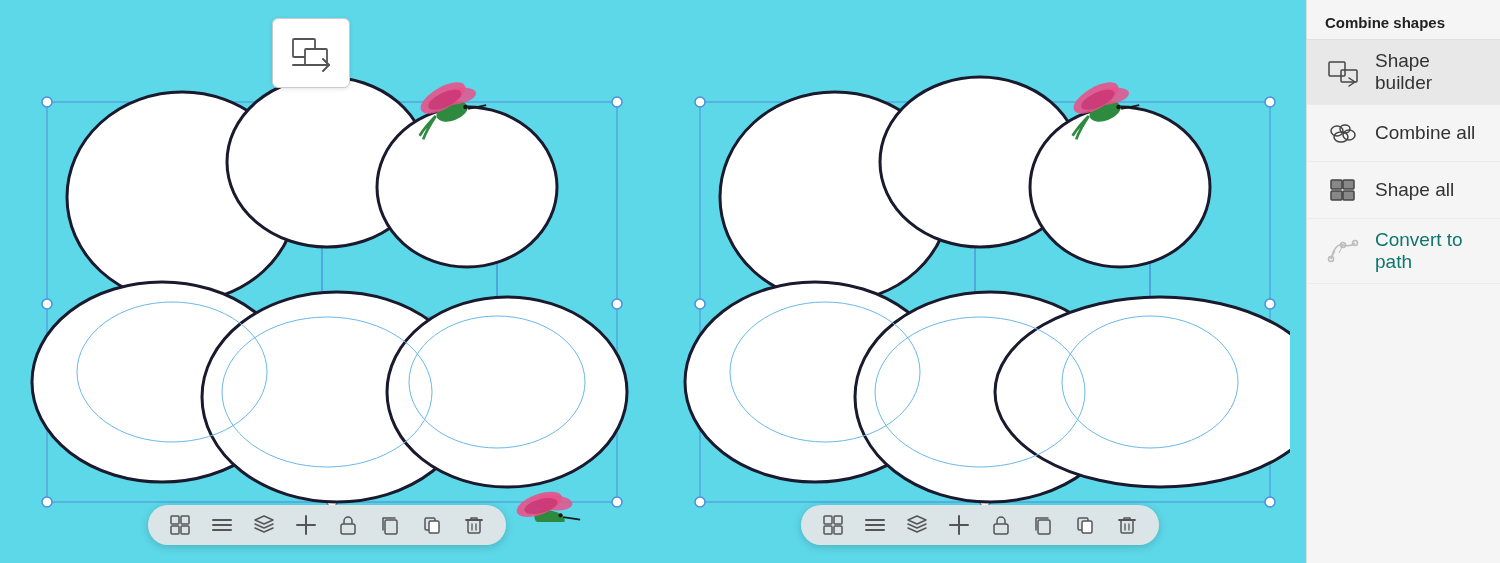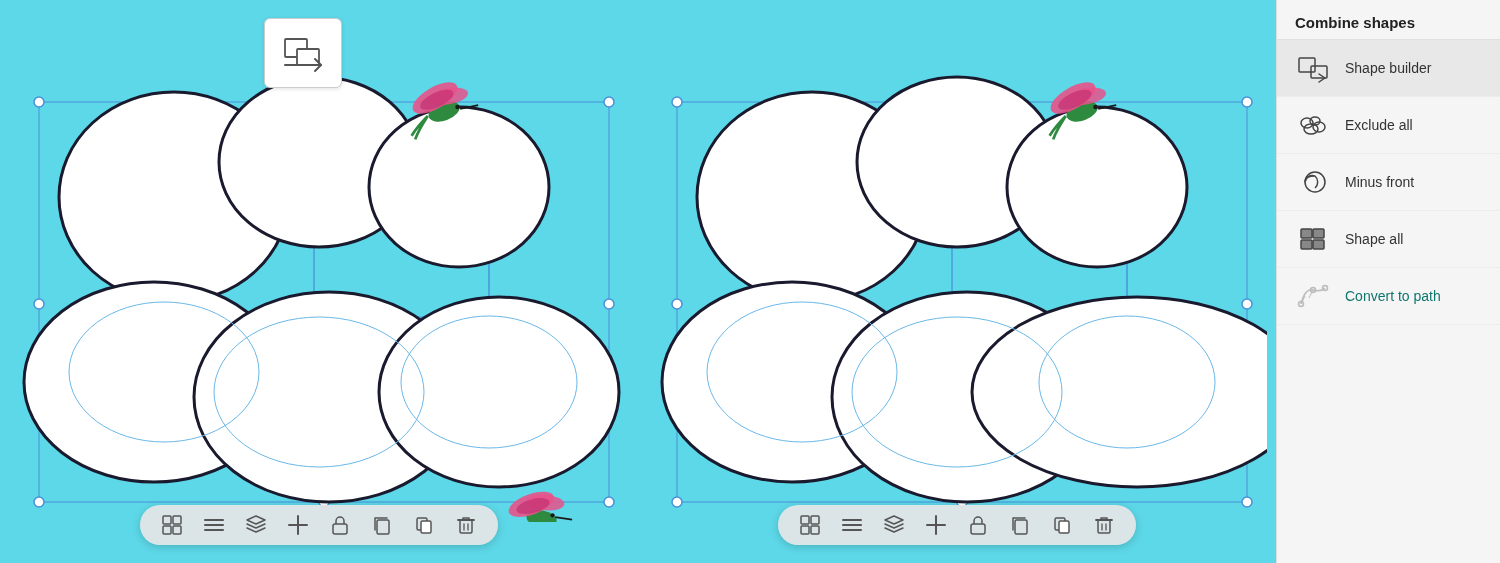--- a/index.html
+++ b/index.html
@@ -58,21 +58,21 @@
       cursor: pointer;
       display: flex;
       align-items: center;
       justify-content: center;
       width: 28px;
       height: 28px;
     }
 
     
     .sidebar {
-      width: 224px;
+      width: 194px;
       background: #f5f5f5;
       border-left: 1px solid #ddd;
       display: flex;
       flex-direction: column;
       padding: 0;
     }
 
     .sidebar-title {
       font-size: 15px;
       font-weight: 700;
@@ -105,21 +105,21 @@
 
     .sidebar-item-icon svg {
       width: 32px;
       height: 32px;
       fill: none;
       stroke: #444;
       stroke-width: 1.5;
     }
 
     .sidebar-item-label {
-      font-size: 14px;
+      font-size: 19px;
       color: #333;
     }
 
     .sidebar-item.disabled .sidebar-item-label {
       color: #0f766e;
     }
     .sidebar-item.disabled .sidebar-item-icon svg {
       stroke: #bbb;
     }
 
@@ -400,34 +400,23 @@
   <div class="sidebar-item">
     <div class="sidebar-item-icon">
       <svg viewBox="0 0 32 32">
 
         <ellipse cx="10" cy="14" rx="6" ry="5" stroke="#444" stroke-width="1.5" fill="none"></ellipse>
         <ellipse cx="18" cy="12" rx="5" ry="4" stroke="#444" stroke-width="1.5" fill="none"></ellipse>
         <ellipse cx="14" cy="20" rx="7" ry="5" stroke="#444" stroke-width="1.5" fill="none"></ellipse>
         <ellipse cx="22" cy="18" rx="6" ry="5" stroke="#444" stroke-width="1.5" fill="none"></ellipse>
       </svg>
     </div>
-    <span class="sidebar-item-label">Exclude all</span>
-  </div>
-
-  <div class="sidebar-item">
-    <div class="sidebar-item-icon">
-      <svg viewBox="0 0 32 32">
-
-        <path d="M8 16 A10 10 0 0 1 28 16 A10 10 0 0 1 8 16 Z" stroke="#444" stroke-width="1.5" fill="none"></path>
-        <path d="M18 10 A8 8 0 0 1 18 22" stroke="#444" stroke-width="1.5" fill="none"></path>
-        <path d="M8 16 Q10 8 18 10 Q8 10 8 16 Z" stroke="#444" stroke-width="1.5" fill="none"></path>
-      </svg>
-    </div>
-    <span class="sidebar-item-label">Minus front</span>
-  </div>
+    <span class="sidebar-item-label">Combine all</span>
+  </div>
+
 
 
 
   <div class="sidebar-item">
     <div class="sidebar-item-icon">
       <svg viewBox="0 0 32 32">
         <rect x="4" y="6" width="11" height="9" rx="1" stroke="#444" stroke-width="1.5" fill="#888"></rect>
         <rect x="16" y="6" width="11" height="9" rx="1" stroke="#444" stroke-width="1.5" fill="#888"></rect>
         <rect x="4" y="17" width="11" height="9" rx="1" stroke="#444" stroke-width="1.5" fill="#888"></rect>
         <rect x="16" y="17" width="11" height="9" rx="1" stroke="#444" stroke-width="1.5" fill="#888"></rect>

